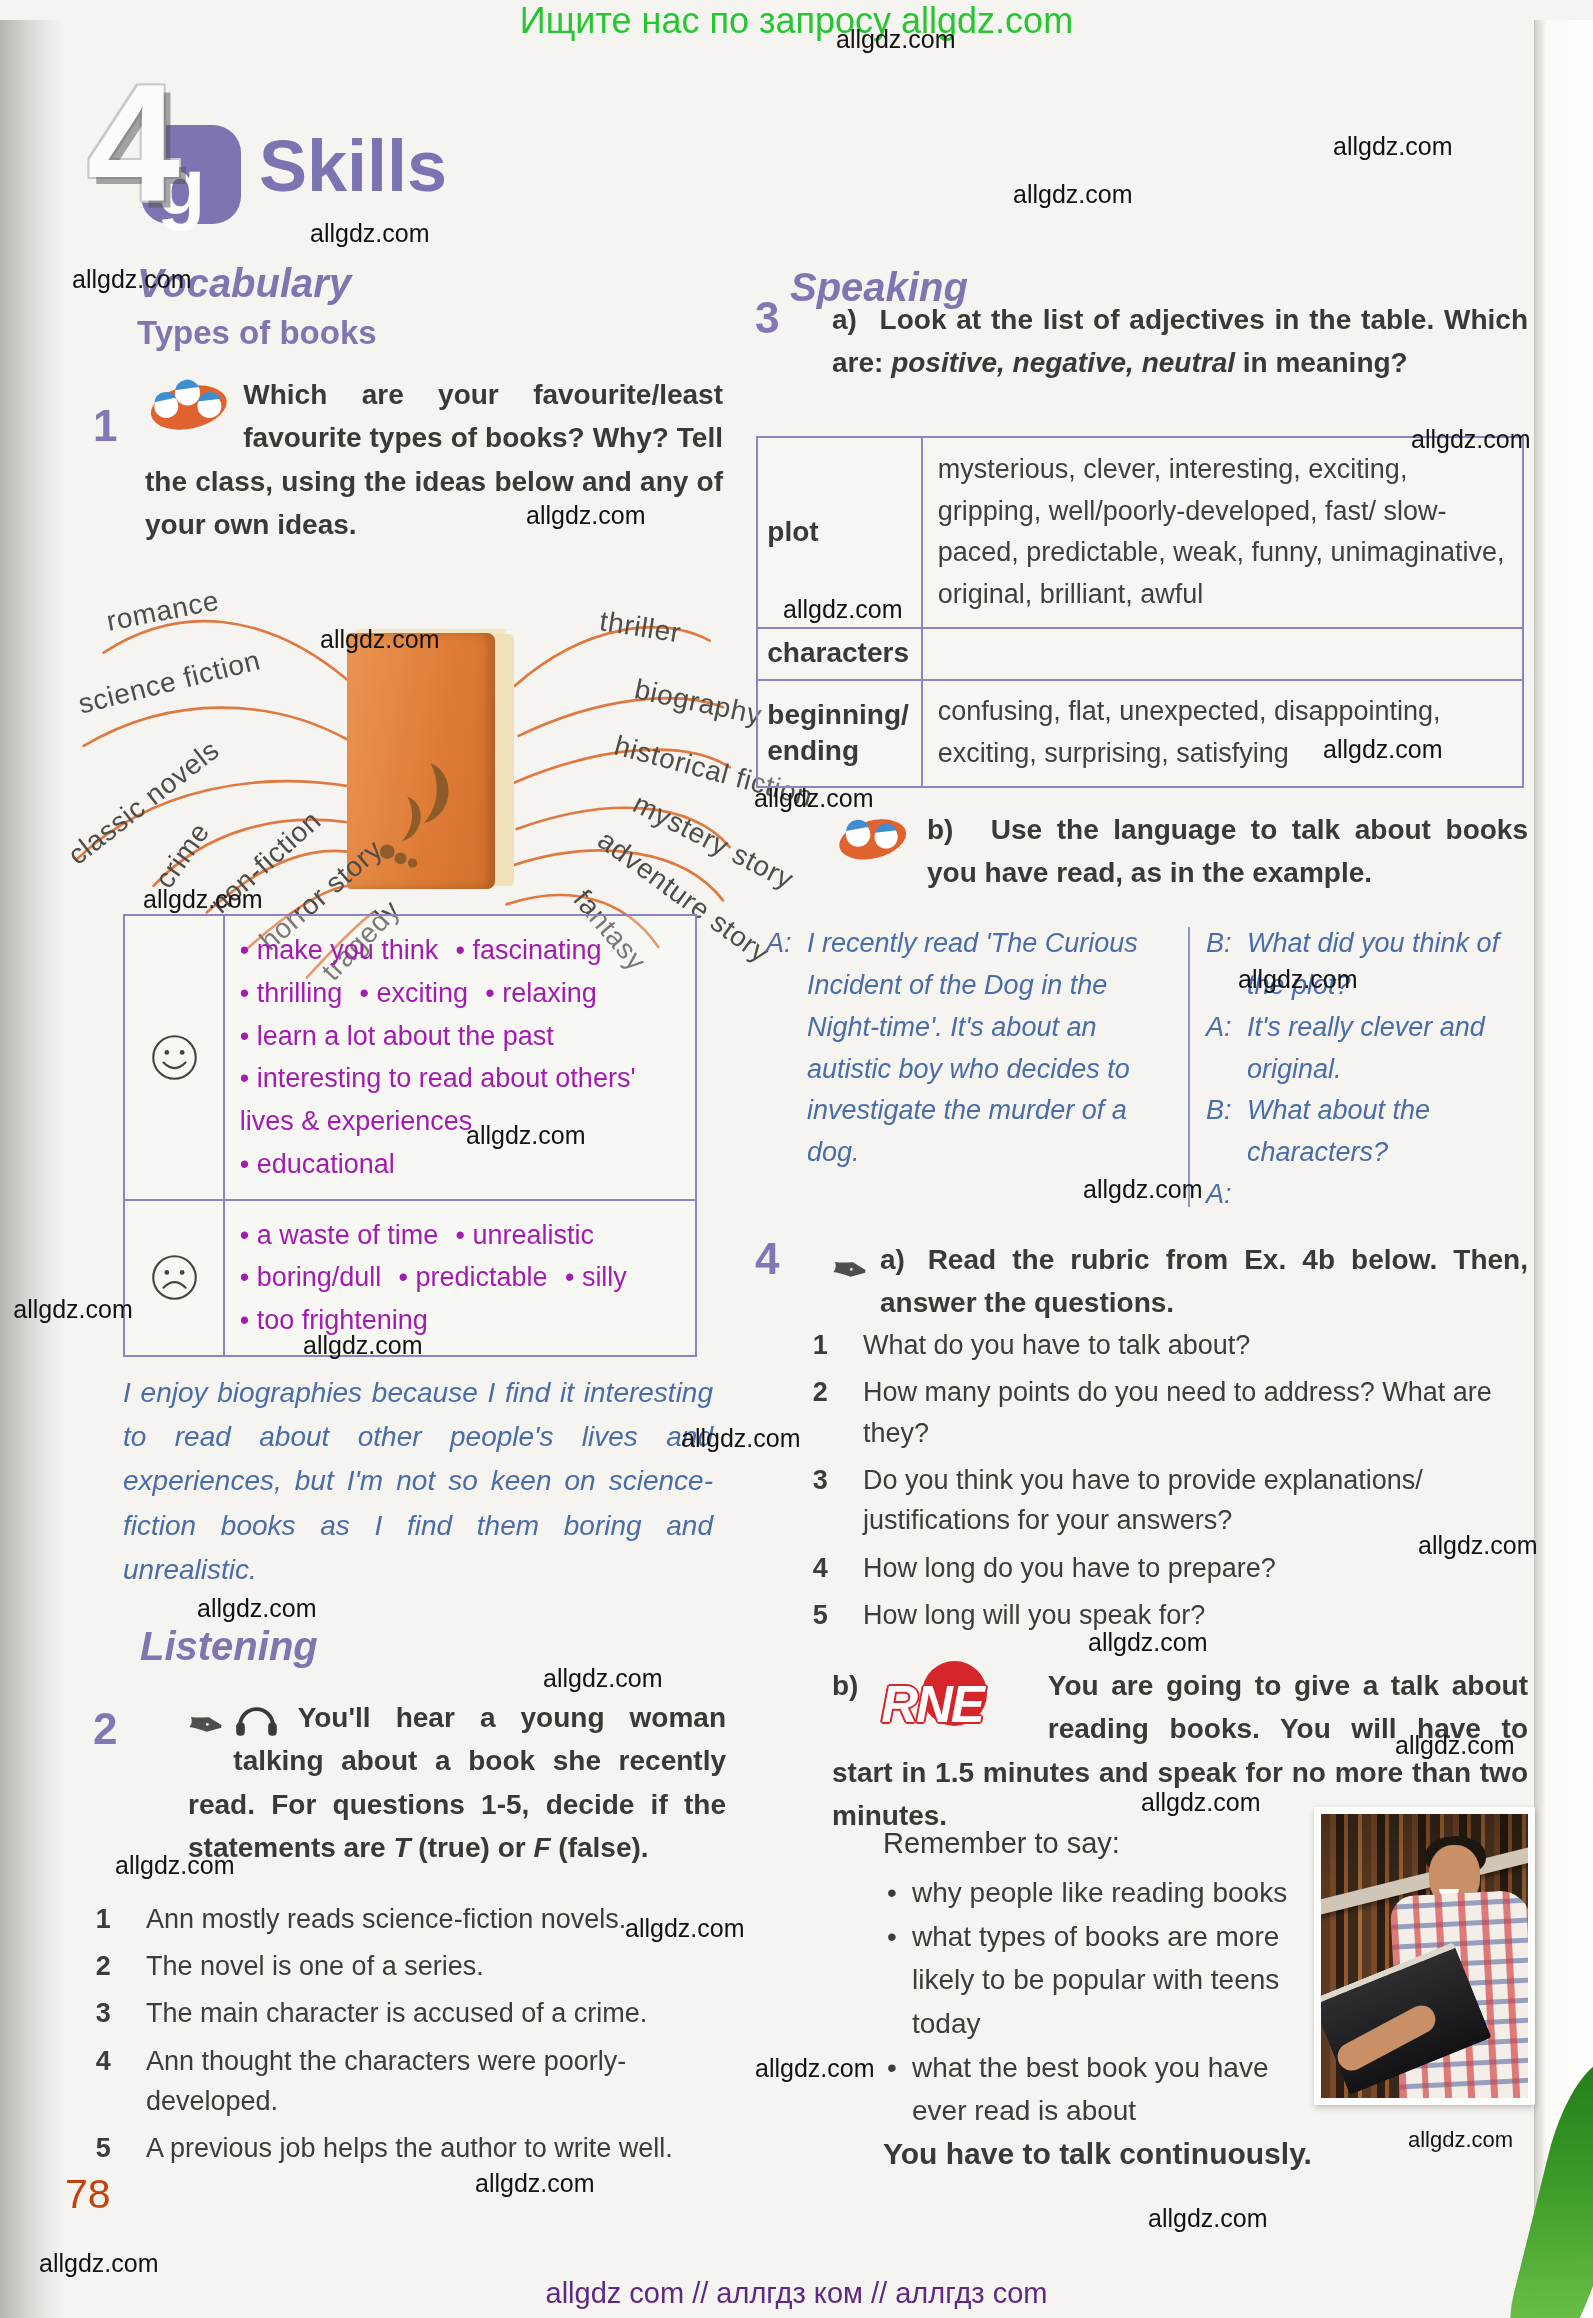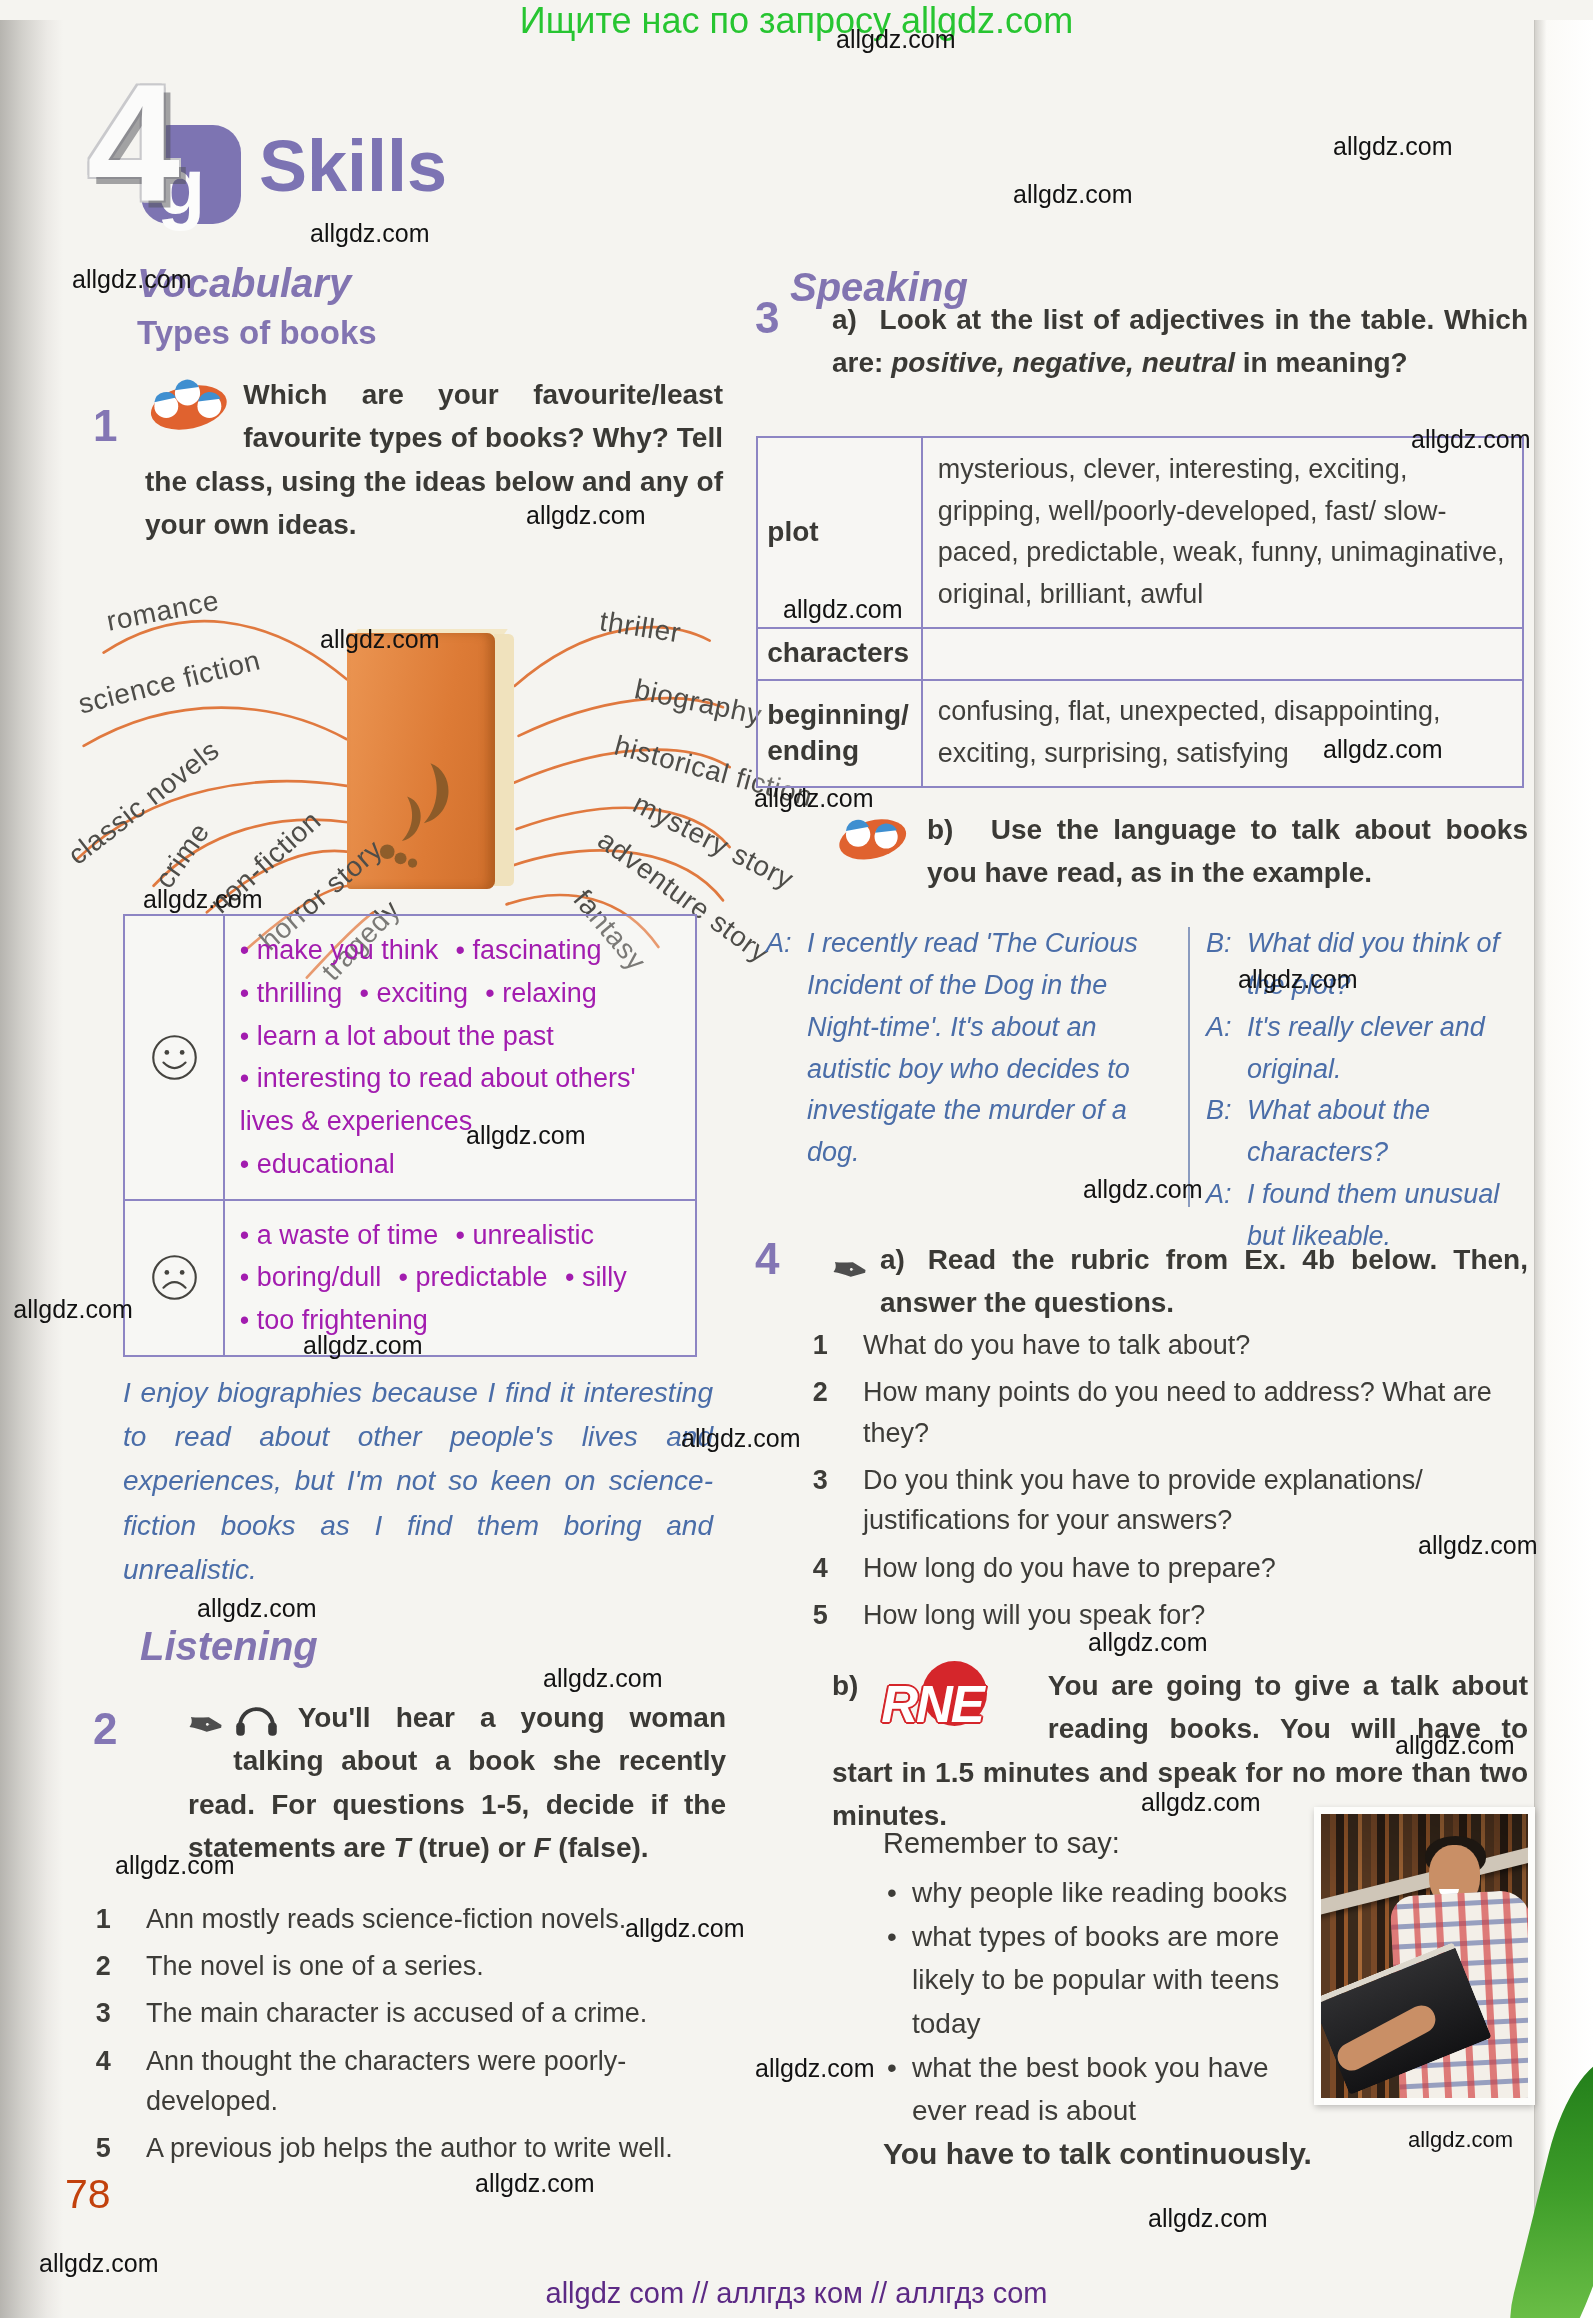--- a/index.html
+++ b/index.html
@@ -339,21 +339,20 @@
       <div class="turn">
         <span class="spk">A:</span>
         <span>It's really clever and original.</span>
       </div>
       <div class="turn">
         <span class="spk">B:</span>
         <span>What about the characters?</span>
       </div>
       <div class="turn">
         <span class="spk">A:</span>
-        <span>I found them unusual but likeable.</span>
       </div>
     </div>
   </div>
 
   <span class="ex4-num ex-num abs">4</span>
   <div class="ex4a instr">
     <span class="sub-label">a)</span><span class="pen-icon">✒</span><span>Read the rubric from Ex. 4b below. Then, answer the questions.</span>
   </div>
 
   <div class="questions plain">

